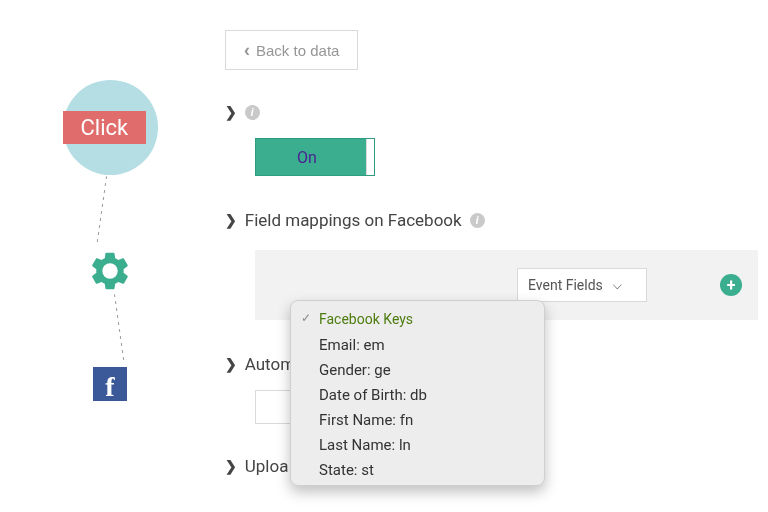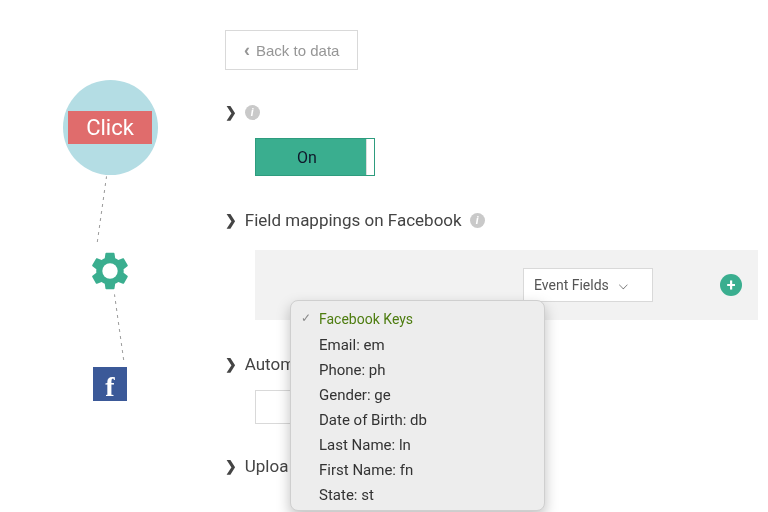--- a/index.html
+++ b/index.html
@@ -33,21 +33,20 @@
     width: 140px;
     height: 300px;
   }
   .circle {
     width: 95px;
     height: 95px;
     border-radius: 50%;
     background: var(--blue-circle);
     display: flex;
     align-items: center;
-    justify-content: center;
     margin: 0 auto;
     position: relative;
   }
   .click-btn {
     background: var(--red-btn);
     color: #fff;
     font-size: 22px;
     padding: 4px 18px;
     position: relative;
     z-index: 2;
@@ -124,40 +123,40 @@
     font-style: italic;
   }
   .toggle {
     margin-top: 18px;
     margin-left: 30px;
     width: 120px;
     height: 38px;
     background: var(--teal);
     display: flex;
     align-items: center;
-    color: #0f172a;
+    color: #4c1d95;
     font-size: 16px;
     border: 1px solid #2e9c7e;
     position: relative;
     cursor: pointer;
   }
   .toggle span { flex: 1; text-align: center; padding-right: 8px;}
   .toggle .knob {
     width: 8px; height: 100%;
     background: #fff;
     border-left: 1px solid #dcdcdc;
   }
   .map-row {
     margin-top: 20px;
     margin-left: 30px;
     background: var(--panel);
     padding: 18px 16px;
     display: flex;
     align-items: center;
-    gap: 22px;
+    gap: 16px;
     position: relative;
   }
   .select {
     background: #fff;
     border: 1px solid var(--border);
     height: 34px;
     display: inline-flex;
     align-items: center;
     padding: 0 10px;
     font-size: 14px;
@@ -291,20 +290,19 @@
       <span>Uploa</span>
     </div>
   </div>
 
 </div>
 
 <div class="dropdown">
   <div class="dd-header">Facebook Keys</div>
   <div id="dd-list">
       <div class="dd-item">Email: em</div>
-      <div class="dd-item">Phone: ph</div>
       <div class="dd-item">Gender: ge</div>
       <div class="dd-item">Date of Birth: db</div>
+      <div class="dd-item">First Name: fn</div>
       <div class="dd-item">Last Name: ln</div>
-      <div class="dd-item">First Name: fn</div>
       <div class="dd-item">State: st</div>
     </div>
 </div>
 
 </body></html>

